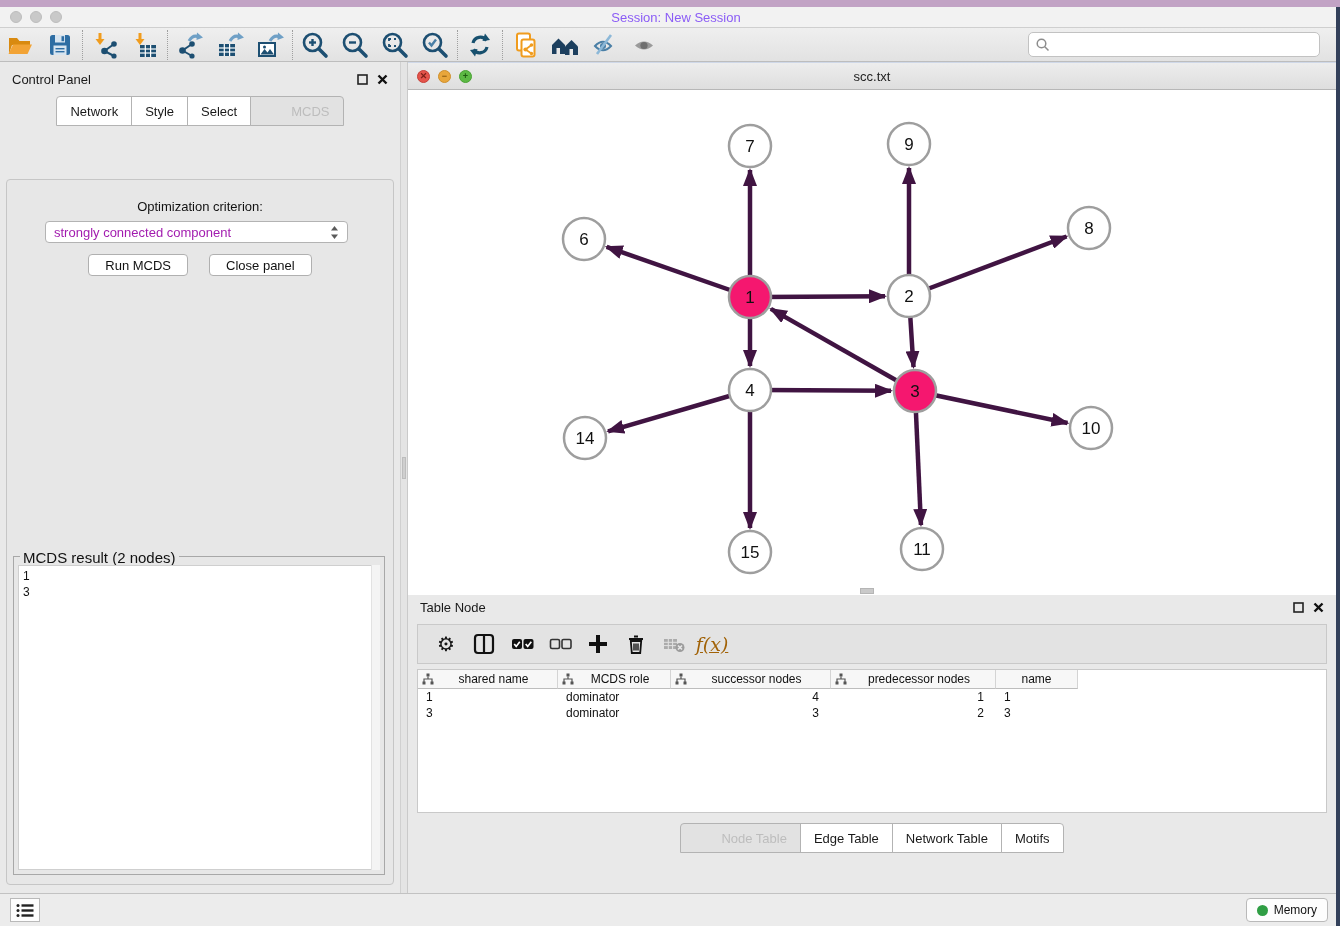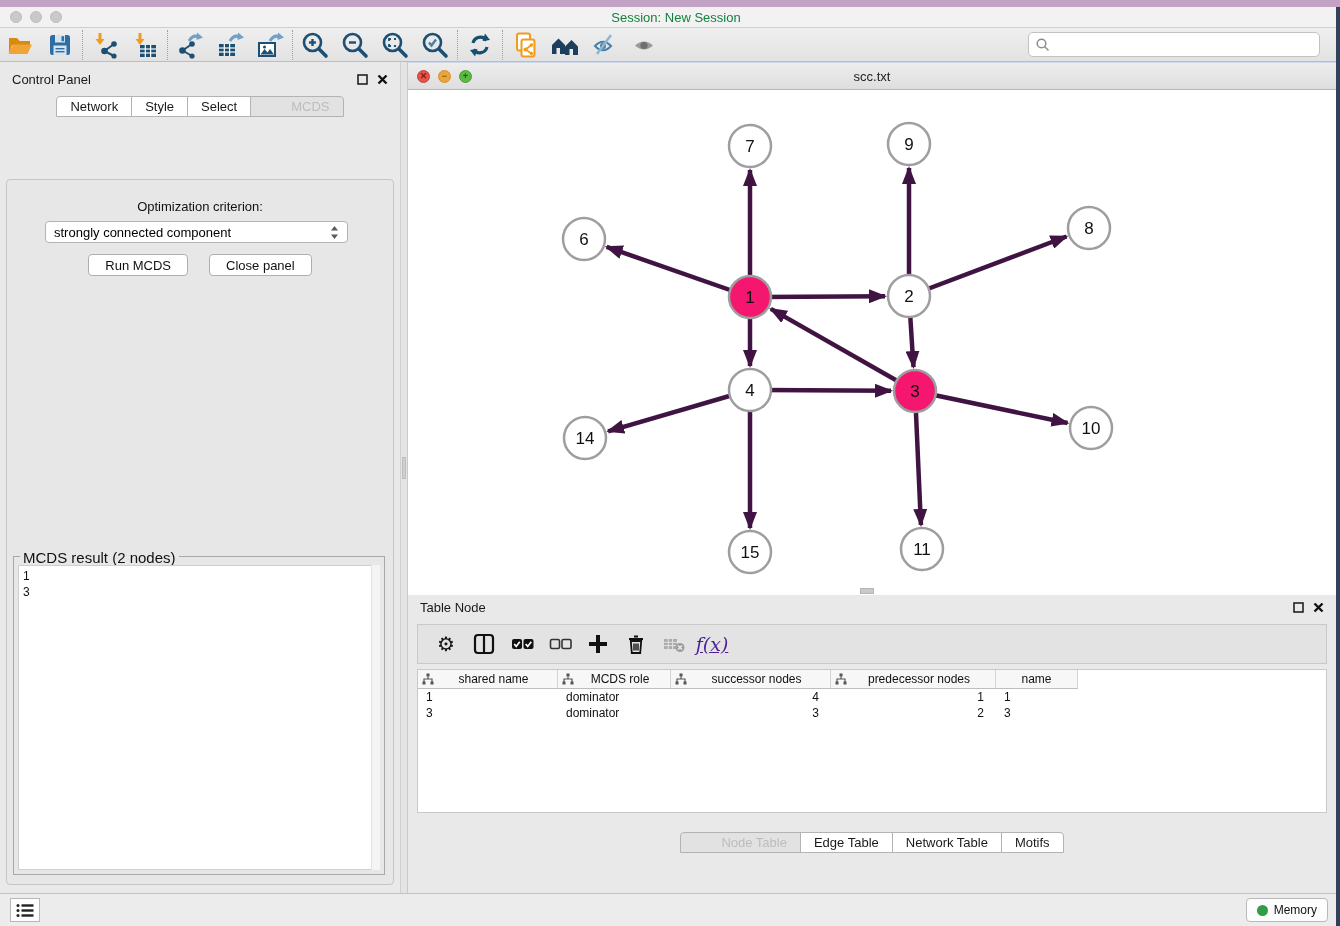--- a/index.html
+++ b/index.html
@@ -8,42 +8,42 @@
   #window { position:relative; width:1340px; height:926px; background:#e9e9e9; overflow:hidden; outline:1px solid #8a8a8a; }
 
   
   .desk-top { position:absolute; left:0; top:0; width:1340px; height:7px; background:#c2a3c5; }
   .desk-right { position:absolute; right:0; top:7px; width:4px; height:919px; background:#33405a; }
 
   
   .titlebar { position:absolute; left:0; top:7px; width:1336px; height:21px; background:#f2f2f2; border-bottom:1px solid #cfcfcf; display:flex; align-items:center; }
   .tl-group { display:flex; gap:8px; margin-left:10px; }
   .tl { width:12px; height:12px; border-radius:50%; background:#c9c9c9; border:1px solid #bdbdbd; }
-  .win-title { position:absolute; left:0; right:0; text-align:center; color:#15803d; font-size:13px;padding-left:16px; }
+  .win-title { position:absolute; left:0; right:0; text-align:center; color:#8b5cf6; font-size:13px;padding-left:16px; }
 
   
   .toolbar { position:absolute; left:0; top:28px; width:1336px; height:34px; background:linear-gradient(#efefef,#e2e2e2); border-bottom:1px solid #bdbdbd; display:flex; align-items:center; }
   .tbtn { width:40px; height:32px; display:flex; align-items:center; justify-content:center; cursor:default; }
   .tsep { width:0; height:30px; border-left:1px dotted #9f9f9f; margin:0 2px; }
   .search-wrap { position:absolute; right:16px; top:4px; width:292px; height:25px; background:#fff; border:1px solid #c2c2c2; border-radius:5px; display:flex; align-items:center; padding-left:6px; }
   .search-wrap input { border:none; outline:none; flex:1; height:20px; font-size:13px; background:transparent; }
 
   
   .control-panel { position:absolute; left:0; top:62px; width:400px; height:831px; background:#e9e9e9; }
   .cp-head { height:34px; display:flex; align-items:center; padding:0 12px;gap:32px; }
   .panel-title { font-size:13px; color:#1a1a1a; }
   .head-icons { margin-left:auto; display:flex; gap:9px; align-items:center; }
   .tabs-row { display:flex; justify-content:center; }
-  .tab { height:21px; padding:0 13px; background:#fff; border:1px solid #b3b3b3; margin-left:-1px; font-size:13px; display:flex; align-items:center; color:#1a1a1a; }
+  .tab { height:30px; padding:0 13px; background:#fff; border:1px solid #b3b3b3; margin-left:-1px; font-size:13px; display:flex; align-items:center; color:#1a1a1a; }
   .tab:first-child { border-radius:4px 0 0 0; margin-left:0; }
   .tab:last-child { border-radius:0 4px 0 0; }
   .tab.active { background:#e2e2e2; color:#bdbdbd;padding-left:40px; }
   .cp-body { position:absolute; left:6px; right:6px; top:117px; bottom:8px; background:#e7e7e7; border:1px solid #c6c6c6; border-radius:4px; }
   .opt-label { text-align:center; font-size:13px; margin-top:19px; color:#111; }
-  .dropdown { position:absolute; left:38px; right:45px; top:41px; height:22px; background:#fff; border:1px solid #b3b3b3; border-radius:4px; display:flex; align-items:center; font-size:13px; padding:0 8px; color:#000000; }
+  .dropdown { position:absolute; left:38px; right:45px; top:41px; height:22px; background:#fff; border:1px solid #b3b3b3; border-radius:4px; display:flex; align-items:center; font-size:13px; padding:0 8px; color:#a21caf; }
   .dropdown .dd-arrows { margin-left:auto; }
   .btn-row { position:absolute; top:74px; left:0; right:0; display:flex; justify-content:center; gap:21px; }
   .pushbtn { height:22px; background:#fff; border:1px solid #b0b0b0; border-radius:4px; font-size:13px; padding:0 16px; display:flex; align-items:center; color:#111; }
   .fieldset { position:absolute; left:6px; right:8px; top:376px; bottom:9px; border:1px solid #a8a8a8; }
   .legend { position:absolute; top:-8px; left:6px; background:#e7e7e7; padding:0 3px; font-size:15px; color:#111; }
   .result-area { position:absolute; left:4px; right:4px; top:8px; bottom:4px; background:#fff; border:1px solid #cfcfcf; font-size:12px; padding:2px 4px; overflow:hidden; }
   .result-area .line { line-height:16px; color:#111; }
   .result-scroll { position:absolute; right:0; top:0; bottom:0; width:9px; background:#f4f4f4; border-left:1px solid #e2e2e2; }
 
   
@@ -61,21 +61,21 @@
   .net-title { position:absolute; left:0; right:0; text-align:center; font-size:13px; color:#222; }
   .canvas { position:relative; width:100%; height:505px; background:#fff; }
   .mini-thumb { position:absolute; left:452px; bottom:1px; width:14px; height:6px; background:#c9c9c9; border:1px solid #b5b5b5; }
 
   
   .table-panel { position:absolute; left:408px; top:595px; width:928px; height:298px; background:#e9e9e9; }
   .tp-head { height:25px; display:flex; align-items:center; padding:0 12px; }
   .tp-toolbar { position:absolute; left:9px; right:9px; top:29px; height:40px; background:#e3e3e3; border:1px solid #c9c9c9; display:flex; align-items:center; gap:10px; padding-left:14px; }
   .tp-tbtn { width:28px; height:28px; display:flex; align-items:center; justify-content:center; }
   .gear-glyph { font-size:20px; color:#161616; line-height:1; }
-  .fx-glyph { font-family:"DejaVu Serif", serif; font-style:italic; font-size:19px; color:#4c1d95;text-decoration:underline; }
+  .fx-glyph { font-family:"DejaVu Serif", serif; font-style:italic; font-size:19px; color:#a16207;text-decoration:underline; }
   .tbl-wrap { position:absolute; left:9px; right:9px; top:74px; bottom:80px; background:#fff; border:1px solid #c9c9c9; overflow:hidden; }
   .tbl-header { display:flex; height:19px; }
   .th { background:#f7f7f7; border-right:1px solid #d4d4d4; border-bottom:1px solid #bdbdbd; display:flex; align-items:center; font-size:12px; color:#111; padding:0 4px; }
   .th .th-label { flex:1; text-align:center; }
   .tbl-row { display:flex; height:16px; }
   .td { font-size:12px; color:#111; display:flex; align-items:center; padding:0 8px; }
   .td.right { justify-content:flex-end; padding-right:12px; }
   .tbl-bottom-tabs { position:absolute; left:0; right:0; bottom:40px; display:flex; justify-content:center; }
   .statusbar { position:absolute; left:0; top:893px; width:1336px; height:33px; background:#ececec; border-top:1px solid #c2c2c2; }
   .list-btn { position:absolute; left:10px; top:4px; width:30px; height:24px; background:#fdfdfd; border:1px solid #b9b9b9; display:flex; align-items:center; justify-content:center; }

